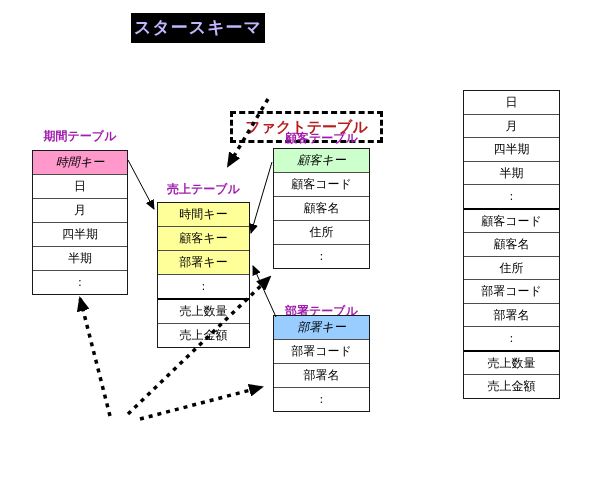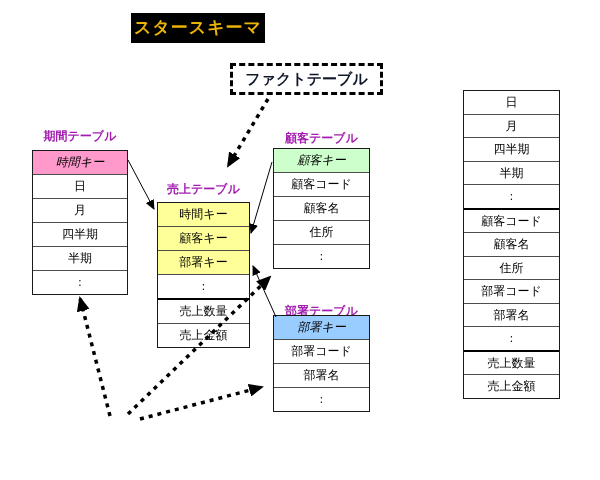--- a/index.html
+++ b/index.html
@@ -1,23 +1,23 @@
 <!DOCTYPE html>
 <html><head>
 <meta charset="utf-8">
 <style>
   html,body{margin:0;padding:0;background:#fff;}
   #canvas{position:relative;width:600px;height:480px;background:#fff;overflow:hidden;
           font-family:"Liberation Sans",sans-serif;}
 
-  .banner{position:absolute;background:#000;color:#eab308;font-weight:bold;font-size:17px;
+  .banner{position:absolute;background:#000;color:#c4b5fd;font-weight:bold;font-size:17px;
           text-align:center;line-height:30px;height:30px;letter-spacing:1px;}
 
-  .callout{position:absolute;border:3px dashed #000;background:#fff;color:#0f172a;
-           font-weight:bold;font-size:15px;text-align:center;}
+  .callout{position:absolute;border:3px dashed #000;background:#fff;color:#b91c1c;
+           font-weight:bold;font-size:15px;text-align:center;margin-top:48px;}
   .callout .cline{line-height:19px;}
 
   .tbl-title{position:absolute;font-weight:bold;font-size:12px;color:#a21caf;text-align:center;}
 
   .tbl{position:absolute;border:1px solid #1a1a1a;background:#fff;}
   .tbl .row{height:23px;line-height:23px;text-align:center;font-family:"Liberation Serif",serif;
             font-size:12px;color:#000;border-top:1px solid #4d4d4d;background:#fff;}
   .tbl .row:first-child{border-top:none;}
   .tbl .key{font-style:italic;}
   .tbl .thick-top{border-top:2px solid #000;}

